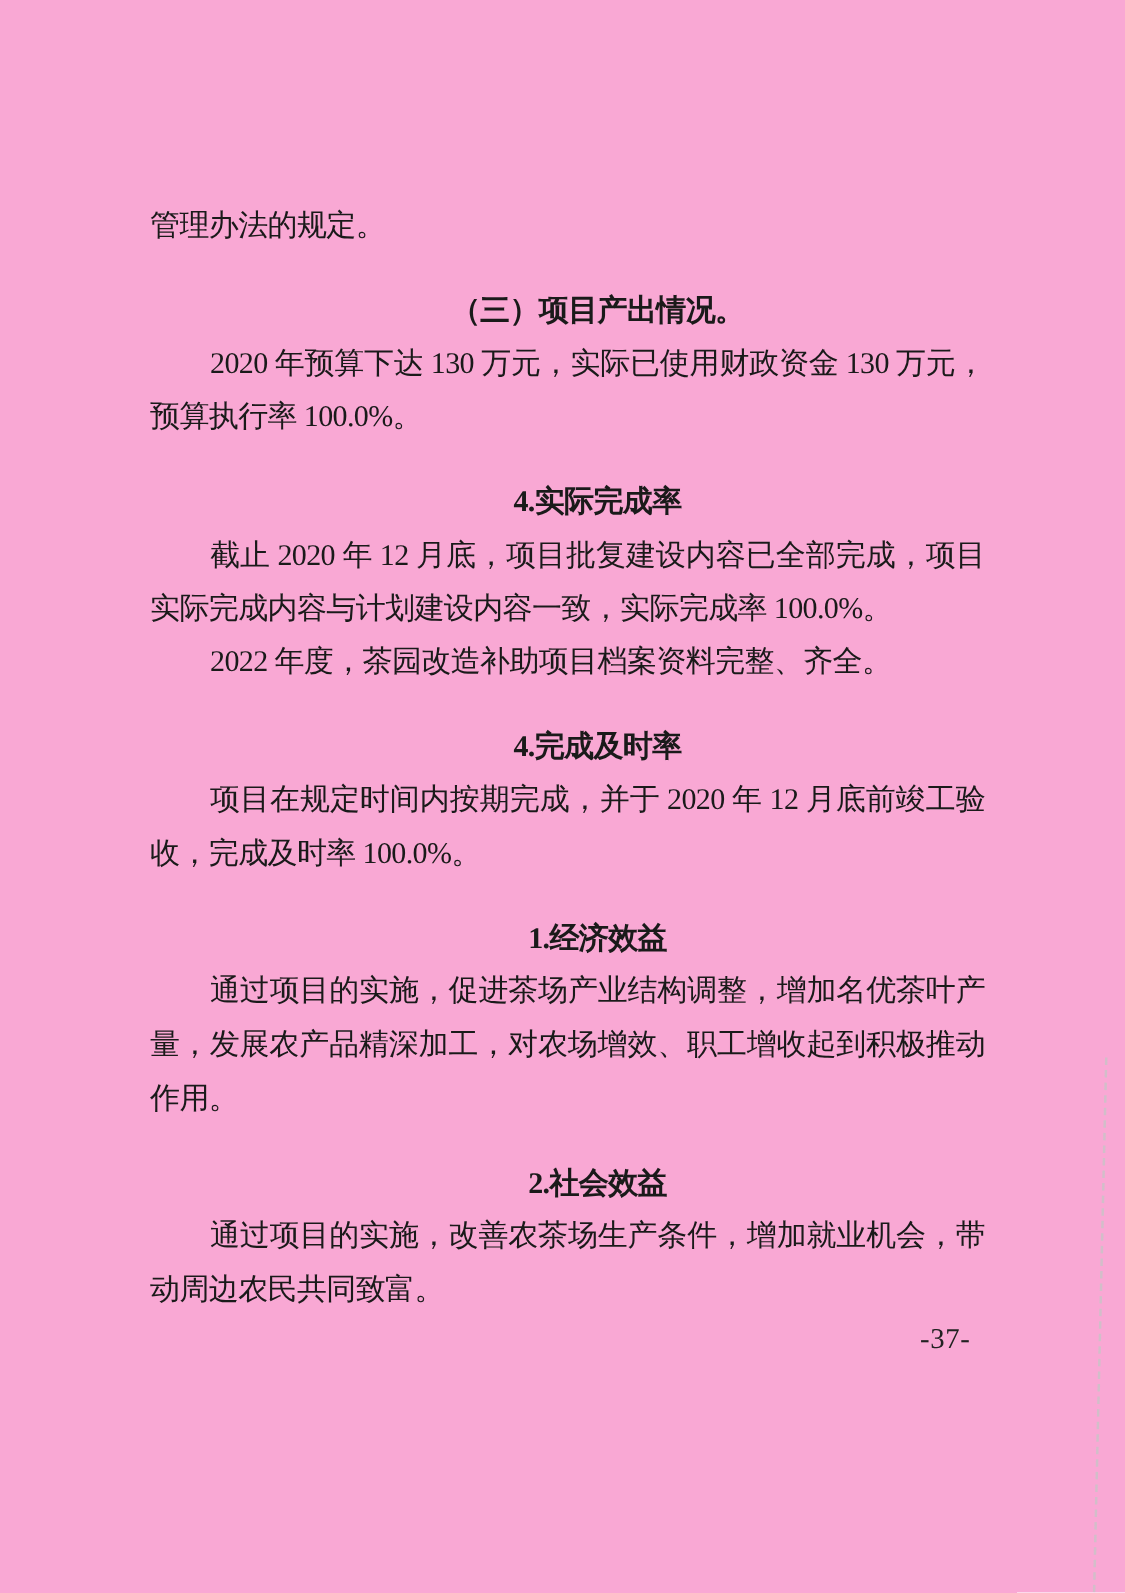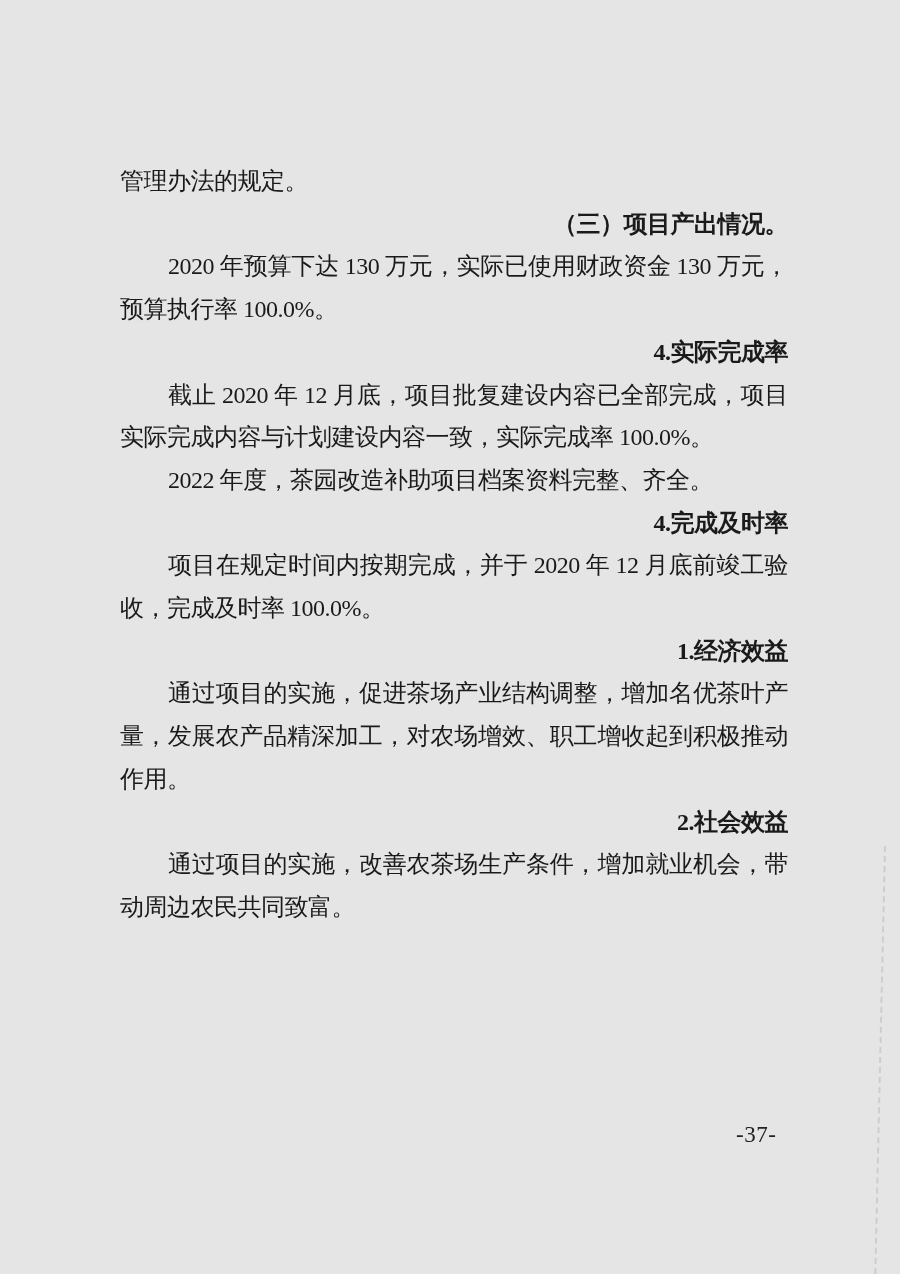--- a/index.html
+++ b/index.html
@@ -4,21 +4,21 @@
 <style>
   html, body {
     margin: 0;
     padding: 0;
     background: #ffffff;
   }
   .page {
     position: relative;
     width: 900px;
     height: 1274px;
-    background: #e5e5e5;
+    background: #f9a8d4;
     overflow: hidden;
     font-family: "Liberation Serif", "DejaVu Serif", serif;
   }
   .content {
     position: absolute;
     left: 120px;
     top: 160px;
     width: 668px;
     font-size: 24px;
     line-height: 42.7px;
@@ -28,26 +28,27 @@
   }
   .content p {
     margin: 0;
     text-indent: 2em;
   }
   .content p.no-indent {
     text-indent: 0;
   }
   .content p.heading {
     font-weight: 700;
-    text-align: right;
+    text-align: center;
+    margin-top: 25px;
   }
   .page-number {
     position: absolute;
     left: 736px;
-    top: 1122px;
+    top: 1058px;
     font-size: 23px;
     letter-spacing: 0.5px;
     color: #222222;
     font-family: "Liberation Serif", "DejaVu Serif", serif;
   }
   .scan-artifact-line {
     position: absolute;
     left: 884px;
     top: 846px;
     height: 428px;

